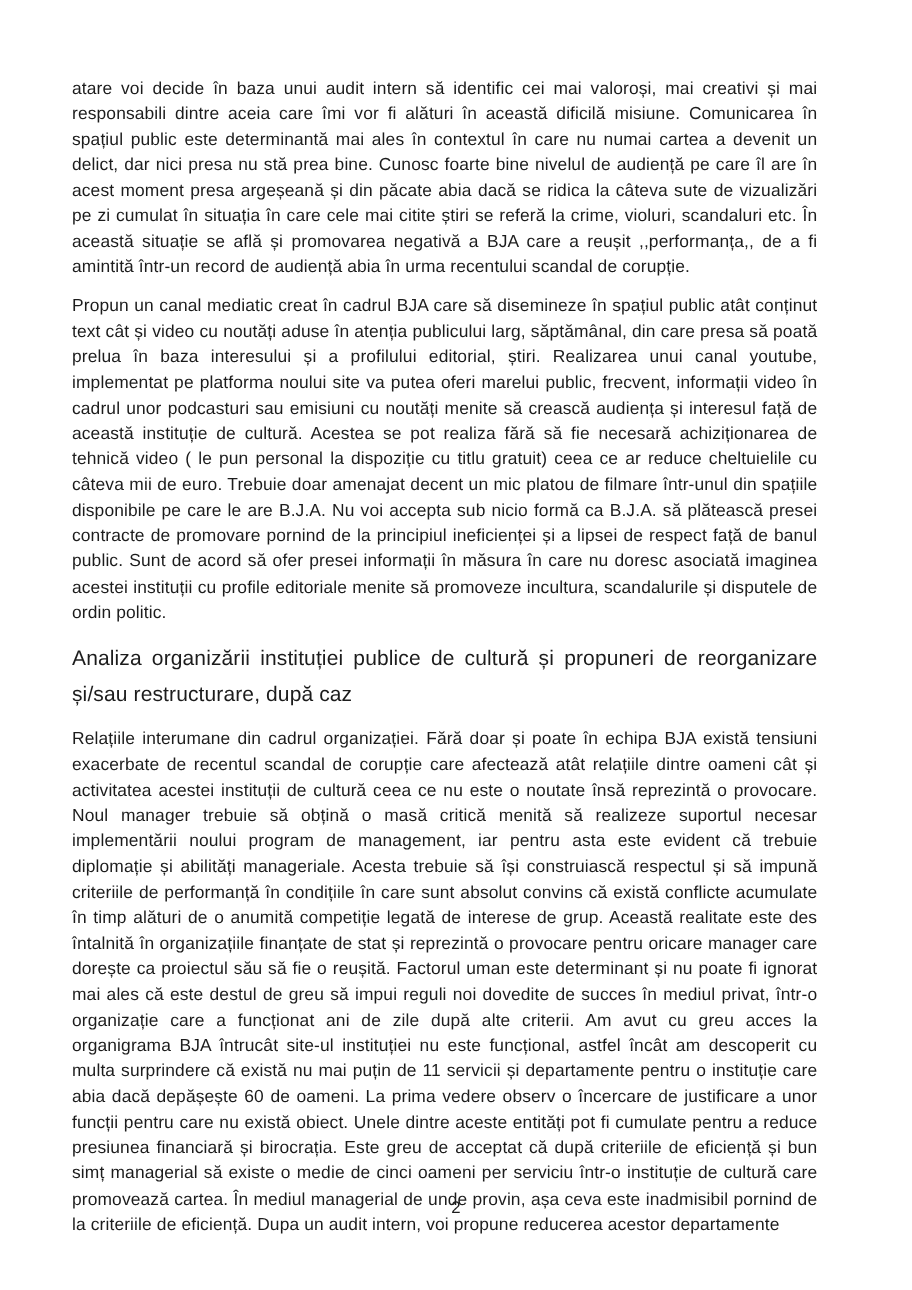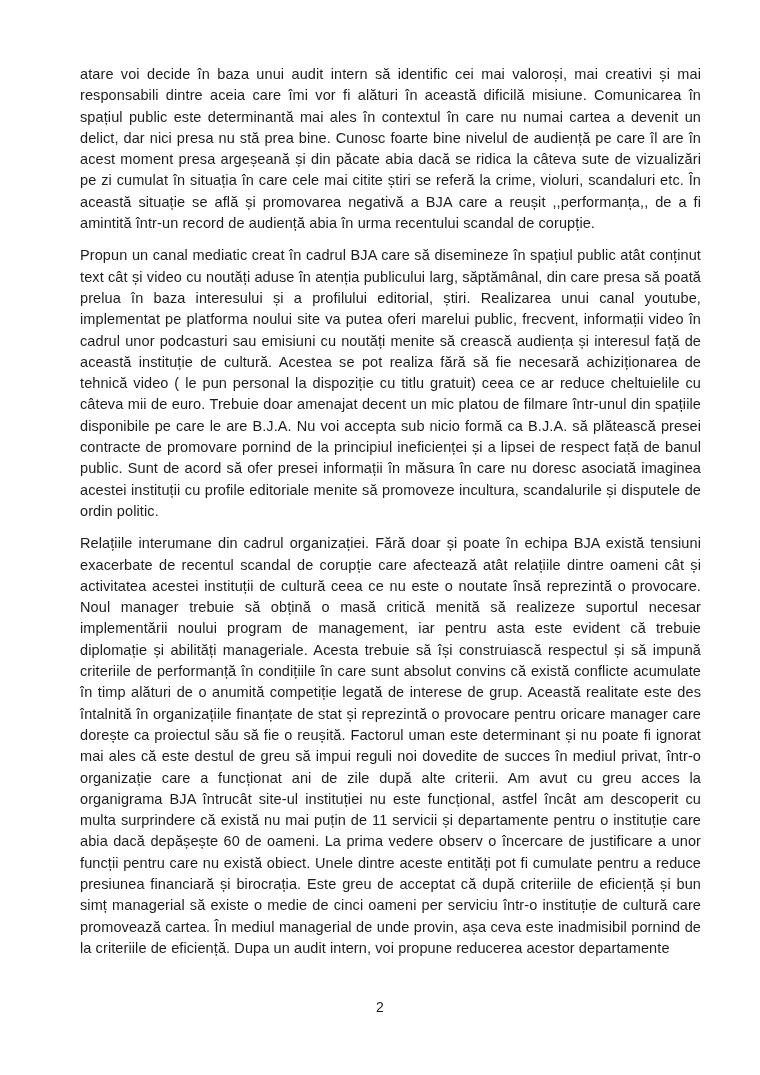--- a/index.html
+++ b/index.html
@@ -12,21 +12,21 @@
     width: 760px;
     height: 1075px;
     background: #ffffff;
     font-family: "Liberation Sans", sans-serif;
     color: #1c1c1c;
     overflow: hidden;
   }
   .content {
     position: absolute;
     top: 64px;
-    left: 80px;
+    left: 60px;
     width: 621px;
   }
   .body-text {
     font-size: 14.5px;
     line-height: 21.3px;
     text-align: justify;
     margin: 0 0 11px 0;
     letter-spacing: 0.1px;
   }
   .section-heading {
@@ -49,18 +49,19 @@
     color: #1c1c1c;
   }
 </style>
 </head>
 <body>
 
 <div class="page">
   <main class="content">
     <p class="body-text">atare voi decide în baza unui audit intern să identific cei mai valoroși, mai creativi și mai responsabili dintre aceia care îmi vor fi alături în această dificilă misiune. Comunicarea în spațiul public este determinantă mai ales în contextul în care nu numai cartea a devenit un delict, dar nici presa nu stă prea bine. Cunosc foarte bine nivelul de audiență pe care îl are în acest moment presa argeșeană și din păcate abia dacă se ridica la câteva sute de vizualizări pe zi cumulat în situația în care cele mai citite știri se referă la crime, violuri, scandaluri etc. În această situație se află și promovarea negativă a BJA care a reușit ,,performanța,, de a fi amintită într-un record de audiență abia în urma recentului scandal de corupție.</p>
     <p class="body-text">Propun un canal mediatic creat în cadrul BJA care să disemineze în spațiul public atât conținut text cât și video cu noutăți aduse în atenția publicului larg, săptămânal, din care presa să poată prelua în baza interesului și a profilului editorial, știri. Realizarea unui canal youtube, implementat pe platforma noului site va putea oferi marelui public, frecvent, informații video în cadrul unor podcasturi sau emisiuni cu noutăți menite să crească audiența și interesul față de această instituție de cultură. Acestea se pot realiza fără să fie necesară achiziționarea de tehnică video ( le pun personal la dispoziție cu titlu gratuit) ceea ce ar reduce cheltuielile cu câteva mii de euro. Trebuie doar amenajat decent un mic platou de filmare într-unul din spațiile disponibile pe care le are B.J.A. Nu voi accepta sub nicio formă ca B.J.A. să plătească presei contracte de promovare pornind de la principiul ineficienței și a lipsei de respect față de banul public. Sunt de acord să ofer presei informații în măsura în care nu doresc asociată imaginea acestei instituții cu profile editoriale menite să promoveze incultura, scandalurile și disputele de ordin politic.</p>
+    <h1 class="section-heading">Analiza organizării instituției publice de cultură și propuneri de reorganizare și/sau restructurare, după caz</h1>
     <p class="body-text">Relațiile interumane din cadrul organizației. Fără doar și poate în echipa BJA există tensiuni exacerbate de recentul scandal de corupție care afectează atât relațiile dintre oameni cât și activitatea acestei instituții de cultură ceea ce nu este o noutate însă reprezintă o provocare. Noul manager trebuie să obțină o masă critică menită să realizeze suportul necesar implementării noului program de management, iar pentru asta este evident că trebuie diplomație și abilități manageriale. Acesta trebuie să își construiască respectul și să impună criteriile de performanță în condițiile în care sunt absolut convins că există conflicte acumulate în timp alături de o anumită competiție legată de interese de grup. Această realitate este des întalnită în organizațiile finanțate de stat și reprezintă o provocare pentru oricare manager care dorește ca proiectul său să fie o reușită. Factorul uman este determinant și nu poate fi ignorat mai ales că este destul de greu să impui reguli noi dovedite de succes în mediul privat, într-o organizație care a funcționat ani de zile după alte criterii. Am avut cu greu acces la organigrama BJA întrucât site-ul instituției nu este funcțional, astfel încât am descoperit cu multa surprindere că există nu mai puțin de 11 servicii și departamente pentru o instituție care abia dacă depășește 60 de oameni. La prima vedere observ o încercare de justificare a unor funcții pentru care nu există obiect.  Unele dintre aceste entități pot fi cumulate pentru a reduce presiunea financiară și birocrația. Este greu de acceptat că după criteriile de eficiență și bun simț managerial să existe o medie de cinci oameni per serviciu  într-o instituție de cultură care promovează cartea. În mediul managerial de unde provin, așa ceva este inadmisibil pornind de la criteriile de eficiență. Dupa un audit intern, voi propune reducerea acestor departamente</p>
   </main>
   <footer class="page-footer">
     <span class="page-number">2</span>
   </footer>
 </div>
 
 </body></html>

